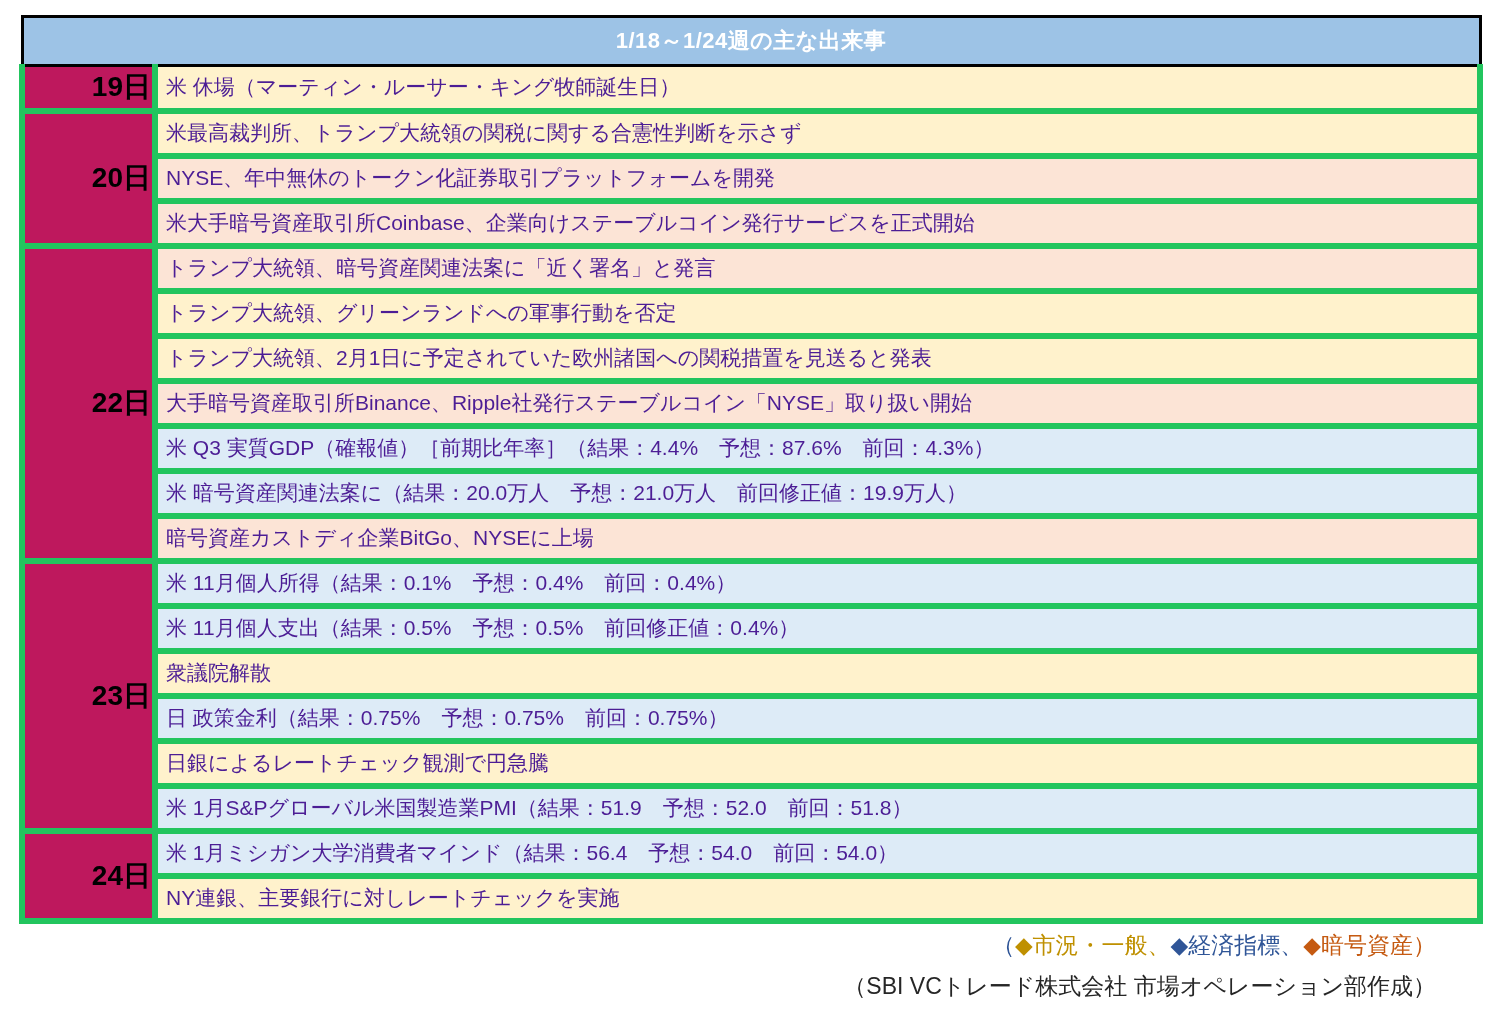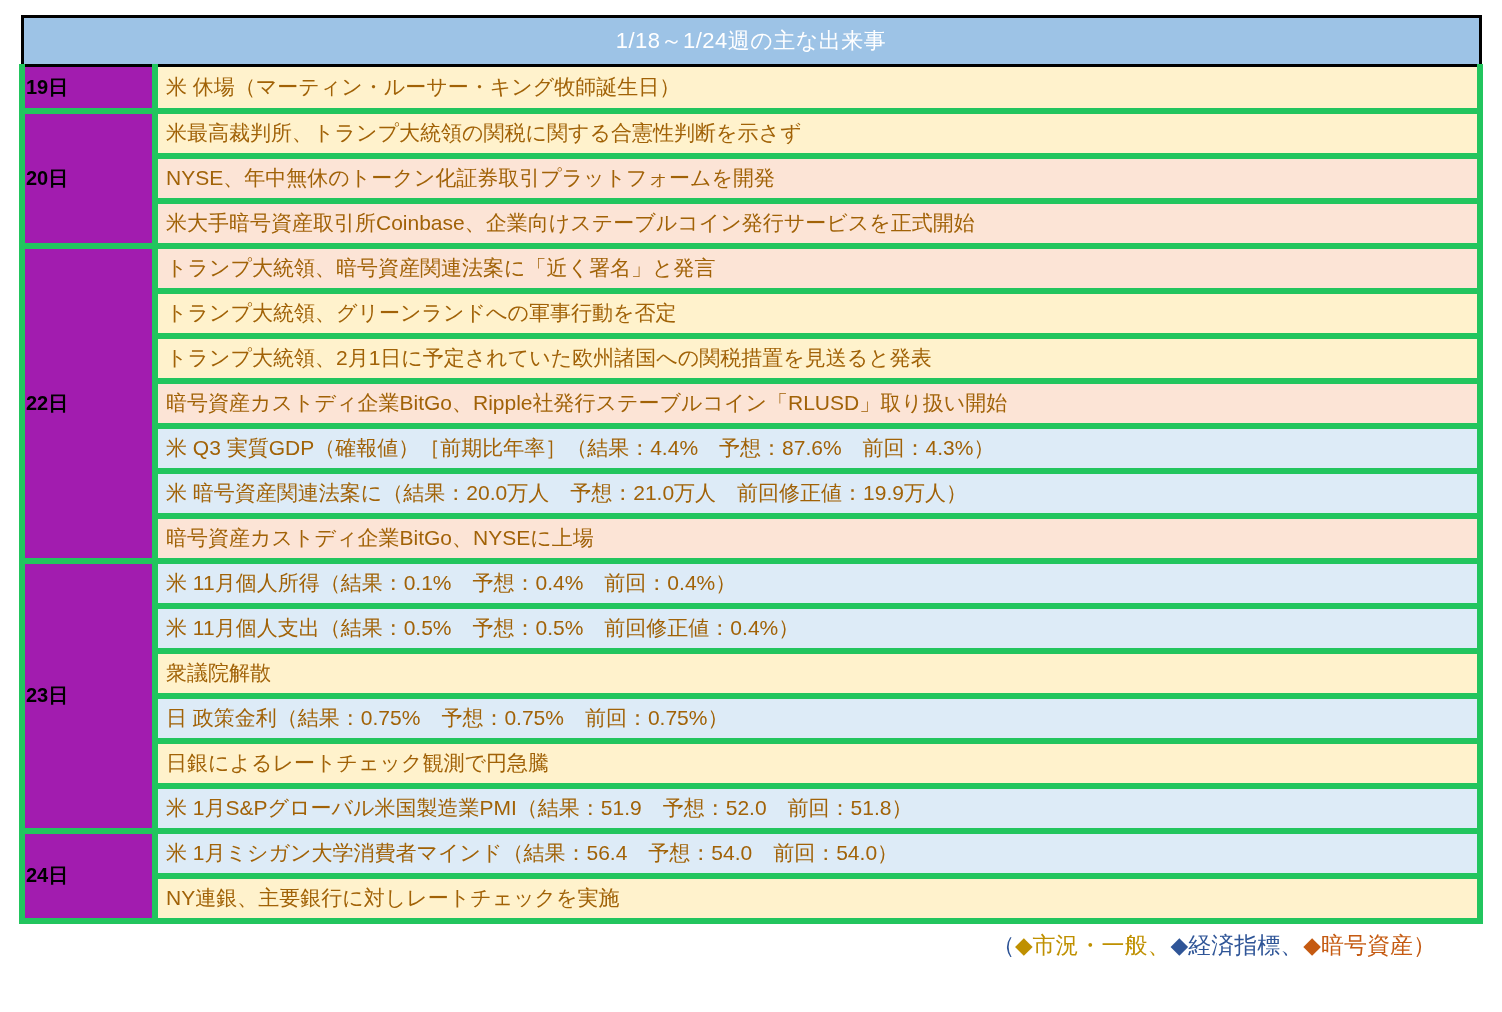--- a/index.html
+++ b/index.html
@@ -23,44 +23,44 @@
     border-collapse: collapse;
     table-layout: fixed;
     border: 3px solid #000000;
   }
   table.events col.c-date  { width: 133px; }
   table.events th.title-cell {
     height: 44px;
     background: var(--header_bg);
     color: #ffffff;
     font-size: 22px;
-    font-weight: normal;
+    font-weight: bold;
     text-align: center;
     vertical-align: middle;
     border: 3px solid #000000;
     letter-spacing: 0.5px;
   }
   table.events td {
     border: 6px solid #22c55e;
     vertical-align: middle;
     overflow: hidden;
     white-space: nowrap;
   }
   table.events tr { height: 45px; }
   td.date-cell {
-    background: #a21caf;
-    text-align: left;
-    font-size: 20px;
+    background: #be185d;
+    text-align: right;
+    font-size: 28px;
     font-weight: bold;
     color: #000000;
   }
   td.event-cell {
     padding: 0 8px;
     font-size: 21px;
-    color: #a16207;
+    color: #4c1d95;
     font-weight: normal;
   }
   tr.group-start td { border-top: 2px solid #000000; }
   .cat-market    { background: var(--market_bg); }
   .cat-indicator { background: var(--indicator_bg); }
   .cat-crypto    { background: var(--crypto_bg); }
 
   .footer {
     position: absolute;
     left: 0;
@@ -117,21 +117,21 @@
           <td class="date-cell" rowspan="7">22日</td>
           <td class="event-cell cat-crypto">トランプ大統領、暗号資産関連法案に「近く署名」と発言</td>
         </tr>
         <tr>
           <td class="event-cell cat-market">トランプ大統領、グリーンランドへの軍事行動を否定</td>
         </tr>
         <tr>
           <td class="event-cell cat-market">トランプ大統領、2月1日に予定されていた欧州諸国への関税措置を見送ると発表</td>
         </tr>
         <tr>
-          <td class="event-cell cat-crypto">暗号資産カストディ企業BitGo、Ripple社発行ステーブルコイン「RLUSD」取り扱い開始</td>
+          <td class="event-cell cat-crypto">大手暗号資産取引所Binance、Ripple社発行ステーブルコイン「NYSE」取り扱い開始</td>
         </tr>
         <tr>
           <td class="event-cell cat-indicator">米 Q3 実質GDP（確報値）［前期比年率］（結果：4.4%　予想：87.6%　前回：4.3%）</td>
         </tr>
         <tr>
           <td class="event-cell cat-indicator">米 暗号資産関連法案に（結果：20.0万人　予想：21.0万人　前回修正値：19.9万人）</td>
         </tr>
         <tr>
           <td class="event-cell cat-crypto">暗号資産カストディ企業BitGo、NYSEに上場</td>
         </tr>
@@ -159,15 +159,16 @@
           <td class="event-cell cat-indicator">米 1月ミシガン大学消費者マインド（結果：56.4　予想：54.0　前回：54.0）</td>
         </tr>
         <tr>
           <td class="event-cell cat-market">NY連銀、主要銀行に対しレートチェックを実施</td>
         </tr>
       </tbody>
   </table>
 
   <div class="footer">
     <div class="legend-line"><span style="color: rgb(47, 85, 151);">（</span><span class="diamond" style="color: rgb(191, 144, 0);">◆</span><span style="color: rgb(191, 144, 0);">市況・一般、</span><span class="diamond" style="color: rgb(47, 85, 151);">◆</span><span style="color: rgb(47, 85, 151);">経済指標、</span><span class="diamond" style="color: rgb(197, 90, 17);">◆</span><span style="color: rgb(197, 90, 17);">暗号資産</span><span style="color: rgb(197, 90, 17);">）</span></div>
+    <div class="attribution-line">（SBI VCトレード株式会社 市場オペレーション部作成）</div>
   </div>
 
 </div>
 
 </body></html>

